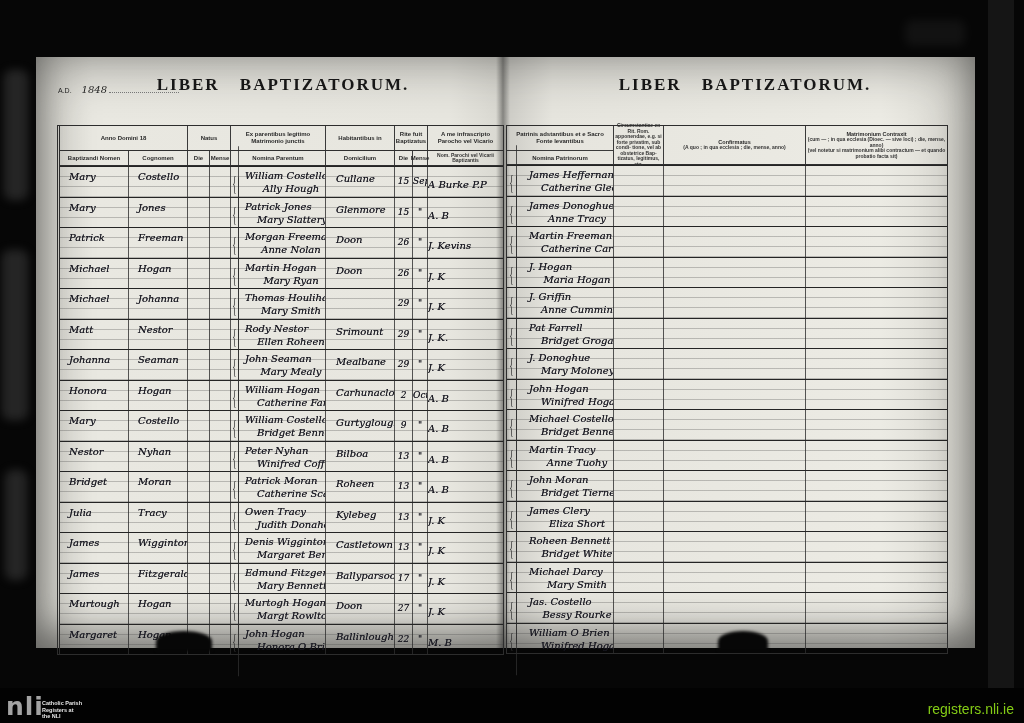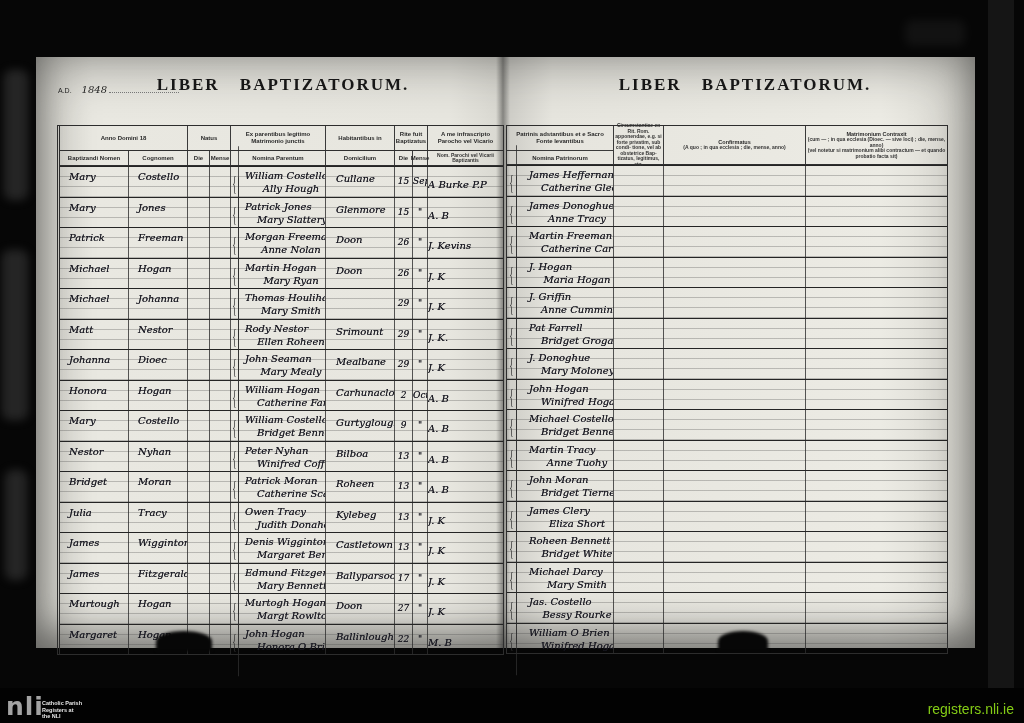--- a/index.html
+++ b/index.html
@@ -187,21 +187,21 @@
               <span class="hw l1">Rody Nestor</span>
               <span class="hw l2">Ellen Roheen</span>
             </div>
             <div class="c hw dom">Srimount</div>
             <div class="c hw num">29</div>
             <div class="c hw num">"</div>
             <div class="c hw pri no-r">J. K.</div>
           </div>
           <div class="lrow">
             <div class="c hw nm">Johanna</div>
-            <div class="c hw nm">Dioec</div>
+            <div class="c hw nm">Seaman</div>
             <div class="c hw num"></div>
             <div class="c hw num"></div>
             <div class="c brace">{</div>
             <div class="c par">
               <span class="hw l1">John Seaman</span>
               <span class="hw l2">Mary Mealy</span>
             </div>
             <div class="c hw dom">Mealbane</div>
             <div class="c hw num">29</div>
             <div class="c hw num">"</div>

